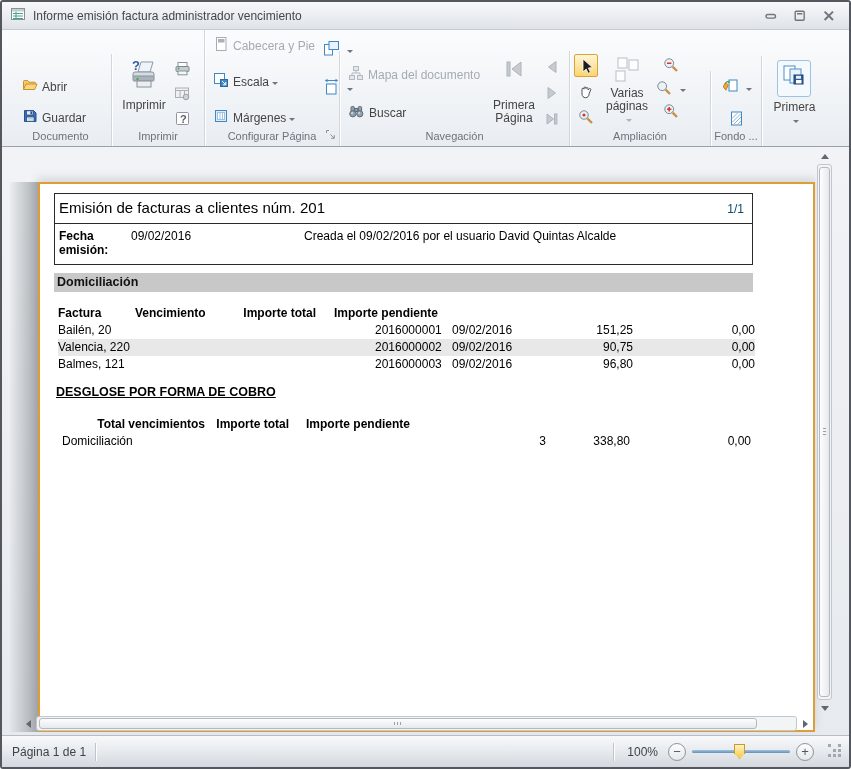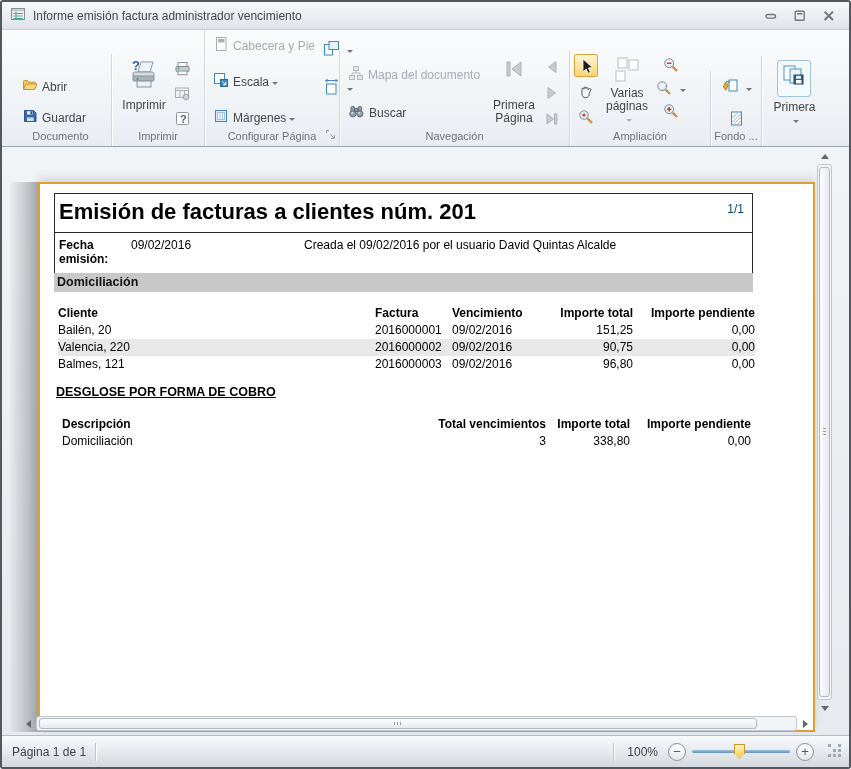--- a/index.html
+++ b/index.html
@@ -41,21 +41,21 @@
 
   
   .preview { flex:1; position:relative; background:linear-gradient(#f1f3f6,#e7eaee); overflow:hidden; }
   .page-shadow { position:absolute; left:8px; top:35px; width:28px; height:550px;
                  background:linear-gradient(to right, rgba(140,145,150,0.05), rgba(120,125,130,0.6)); }
   .page { position:absolute; left:36px; top:35px; width:777px; height:550px; background:#fff;
           border:2px solid #dd9f35; box-shadow:0 -4px 8px rgba(90,95,100,.18); }
 
   .hdrbox { position:absolute; left:52px; top:46px; width:699px; border:1px solid #2a2a2a; background:#fff; }
   .hdrbox .row1 { display:flex; align-items:flex-start; padding:5px 8px 7px 4px; border-bottom:1px solid #2a2a2a; }
-  .rpt-title { font-size:22px; font-weight:bold; color:#000; flex:1; }
+  .rpt-title { font-size:15px; font-weight:normal; color:#000; flex:1; }
   .rpt-pageno { font-size:12px; color:#0c4a6e; margin-top:3px; }
   .hdrbox .row2 { display:flex; padding:5px 8px 7px 4px; font-size:12px; color:#000; }
   .fecha-label { font-weight:bold; width:72px; }
   .fecha-value { width:173px; }
 
   .secbar { position:absolute; left:52px; top:126px; width:699px; height:19px; background:#c8c8c8;
             font-size:12.5px; font-weight:bold; color:#111; line-height:19px; padding-left:3px; }
 
   .rtable { position:absolute; left:56px; font-size:12px; color:#000; }
   .rtable .tr { display:flex; height:17px; line-height:17px; }
@@ -445,21 +445,20 @@
         <span class="fecha-label">Fecha emisión:</span>
         <span class="fecha-value">09/02/2016</span>
         <span>Creada el 09/02/2016 por el usuario David Quintas Alcalde</span>
       </div>
     </div>
 
     <div class="secbar">Domiciliación</div>
 
     <div class="rtable t1">
       <div class="tr th">
-        <span class="c1">Cliente</span>
         <span class="c2">Factura</span>
         <span class="c3">Vencimiento</span>
         <span class="c4">Importe total</span>
         <span class="c5">Importe pendiente</span>
       </div>
       <div class="tr">
         <span class="c1">Bailén, 20</span>
         <span class="c2">2016000001</span>
         <span class="c3">09/02/2016</span>
         <span class="c4">151,25</span>
@@ -478,21 +477,20 @@
         <span class="c3">09/02/2016</span>
         <span class="c4">96,80</span>
         <span class="c5">0,00</span>
       </div>
     </div>
 
     <div class="desglose">DESGLOSE POR FORMA DE COBRO</div>
 
     <div class="rtable t2">
       <div class="tr th">
-        <span class="d1">Descripción</span>
         <span class="d2">Total vencimientos</span>
         <span class="d3">Importe total</span>
         <span class="d4">Importe pendiente</span>
       </div>
       <div class="tr">
         <span class="d1">Domiciliación</span>
         <span class="d2">3</span>
         <span class="d3">338,80</span>
         <span class="d4">0,00</span>
       </div>

